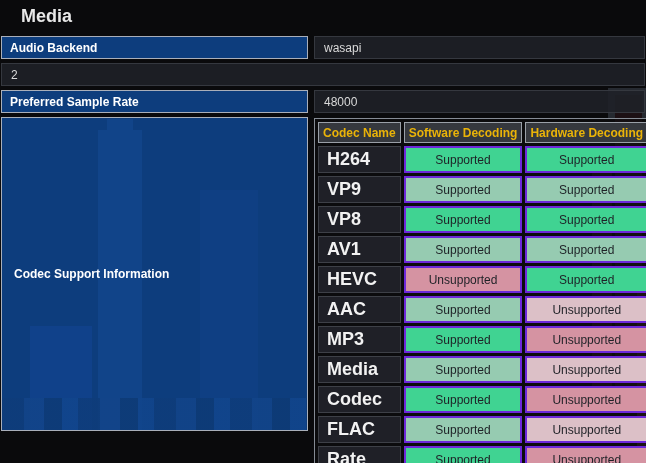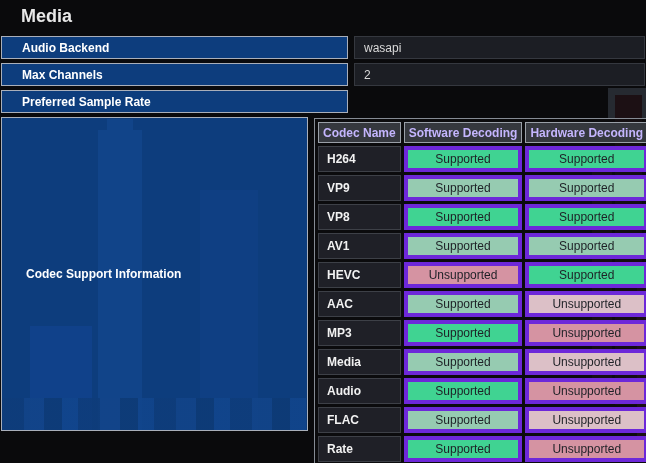--- a/index.html
+++ b/index.html
@@ -34,26 +34,26 @@
     font-weight: bold;
     color: #e8e8e8;
     height: 26px;
     box-sizing: border-box;
   }
 
   
   .main-table { position: absolute; top: 36px; left: 1px; right: 1px; }
   .prop-row { display: flex; gap: 6px; margin-bottom: 4px; height: 23px; }
   .label-cell {
-    width: 347px;
+    width: 307px;
     background: var(--accent, #0d3d7d);
     border: 1px solid #a9afba;
     box-sizing: border-box;
     display: flex; align-items: center;
-    padding-left: 20px;
+    padding-left: 8px;
     font-size: 12px; font-weight: bold; color: #ffffff;
     flex-shrink: 0;
   }
   .value-cell {
     flex: 1;
     background: rgba(30, 33, 39, 0.92);
     border: 1px solid #35383f;
     box-sizing: border-box;
     display: flex; align-items: center;
     padding-left: 9px;
@@ -64,21 +64,21 @@
   .codec-row { display: flex; gap: 6px; height: 314px; }
   .codec-label-cell {
     width: 307px; flex-shrink: 0;
     position: relative;
     background: var(--accent, #0d3d7d);
     border: 1px solid #a9afba;
     box-sizing: border-box;
     overflow: hidden;
   }
   .codec-label-text {
-    position: absolute; left: 24px; top: 50%; transform: translateY(-50%);
+    position: absolute; left: 12px; top: 50%; transform: translateY(-50%);
     font-size: 12px; font-weight: bold; color: #ffffff; z-index: 2;
     white-space: nowrap;
   }
   
   .sky { position: absolute; z-index: 1; }
   .sky-b1 { left: 28px;  bottom: 0;   width: 62px;  height: 104px; background: #10418a; }
   .sky-b2 { left: 96px;  top: 12px;   width: 44px;  bottom: 0;     background: #114489; }
   .sky-b2cap { left: 105px; top: 1px; width: 26px;  height: 14px;  background: #114489; }
   .sky-b3 { left: 198px; top: 72px;   width: 58px;  bottom: 0;     background: #0f3f83; }
   .sky-strip {
@@ -96,38 +96,38 @@
     border-spacing: 3px;
     table-layout: fixed;
     border: 1px solid #858b94;
     background: rgba(12, 12, 15, 0.55);
     margin-top: 1px;
   }
   table.codec th, table.codec td { box-sizing: border-box; overflow: hidden; white-space: nowrap; }
   table.codec th {
     background: #35383e;
     border: 1px solid #9aa0a8;
-    font-size: 12px; font-weight: bold; color: #c4b5fd;
+    font-size: 12px; font-weight: bold; color: #eab308;
     padding: 2px 4px;
     height: 21px;
     text-align: center;
   }
   .col-name { width: 80px; }
   .col-soft { width: 114px; }
   .col-hard { width: 118px; }
   td.codec-name {
     background: rgba(33, 34, 41, 0.94);
     border: 1px solid #3d4047;
-    color: #f2f2f2; font-size: 12px; font-weight: bold;
+    color: #f2f2f2; font-size: 18px; font-weight: bold;
     padding: 2px 8px;
     height: 23px;
     margin-top: 48px;
   }
   td.status {
-    border: 4px solid #6d28d9;
+    border: 2px solid #6d28d9;
     color: #1e2126; font-size: 12px;
     text-align: center;
     height: 23px;
     padding: 2px 4px;
   }
 </style>
 </head>
 <body>
 
 <div class="bg-layer">
@@ -141,25 +141,25 @@
   <h1 class="page-title">Media</h1>
 
   <div class="main-table">
 
     <div>
         <div class="prop-row">
     <div class="label-cell">Audio Backend</div>
     <div class="value-cell">wasapi</div>
   </div>
         <div class="prop-row">
-    <div class="label-cell">Max Channels</div>
     <div class="value-cell">2</div>
   </div>
         <div class="prop-row">
     <div class="label-cell">Preferred Sample Rate</div>
+    <div class="value-cell">48000</div>
   </div>
       </div>
 
     <div class="codec-row">
       <div class="codec-label-cell">
         <div class="sky sky-b1"></div>
         <div class="sky sky-b2"></div>
         <div class="sky sky-b2cap"></div>
         <div class="sky sky-b3"></div>
         <div class="sky sky-strip"></div>
@@ -209,21 +209,21 @@
     <td class="codec-name">MP3</td>
     <td class="status" style="background-color: rgb(64, 211, 146);">Supported</td>
     <td class="status" style="background-color: rgb(213, 147, 162);">Unsupported</td>
   </tr>
               <tr>
     <td class="codec-name">Media</td>
     <td class="status" style="background-color: rgb(150, 203, 177);">Supported</td>
     <td class="status" style="background-color: rgb(220, 192, 199);">Unsupported</td>
   </tr>
               <tr>
-    <td class="codec-name">Audio</td>
+    <td class="codec-name">Codec</td>
     <td class="status" style="background-color: rgb(64, 211, 146);">Supported</td>
     <td class="status" style="background-color: rgb(213, 147, 162);">Unsupported</td>
   </tr>
               <tr>
     <td class="codec-name">FLAC</td>
     <td class="status" style="background-color: rgb(150, 203, 177);">Supported</td>
     <td class="status" style="background-color: rgb(220, 192, 199);">Unsupported</td>
   </tr>
               <tr>
     <td class="codec-name">Rate</td>

